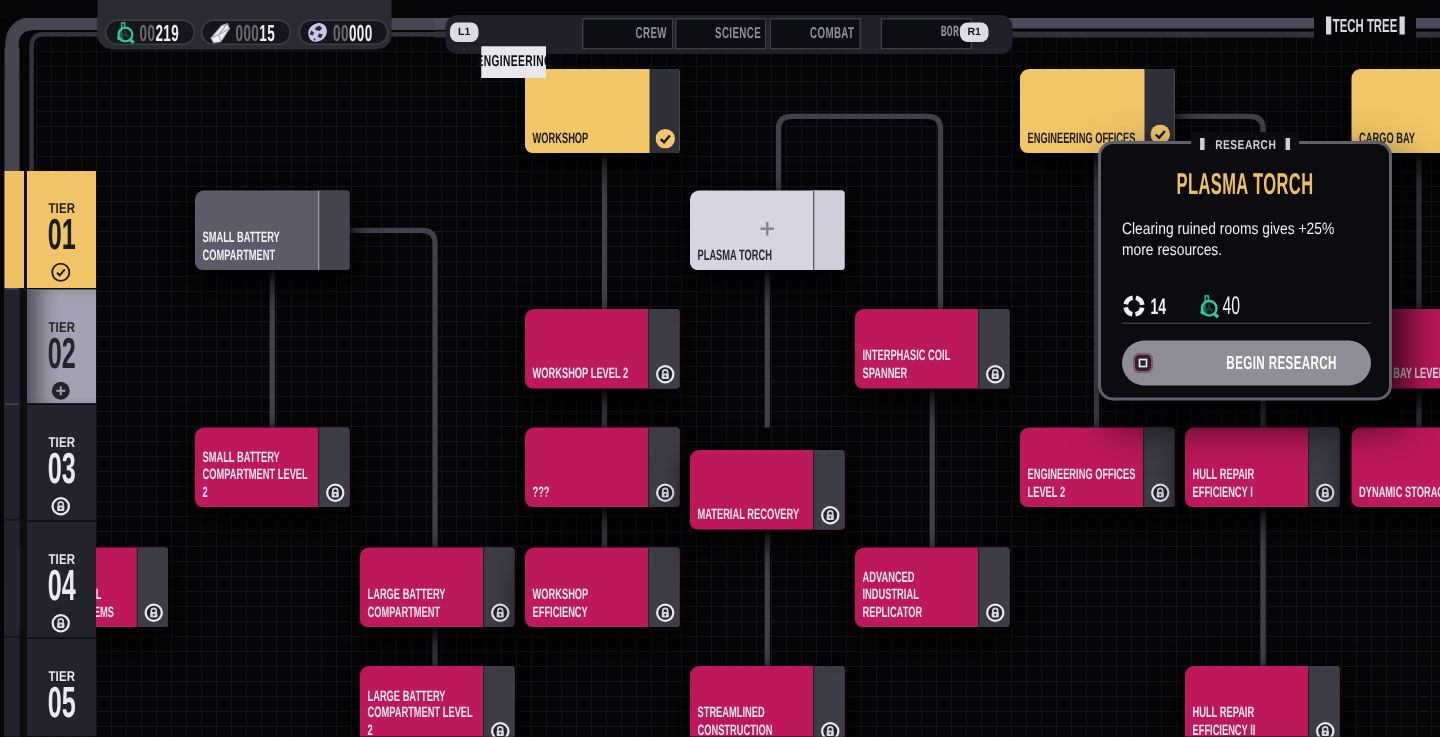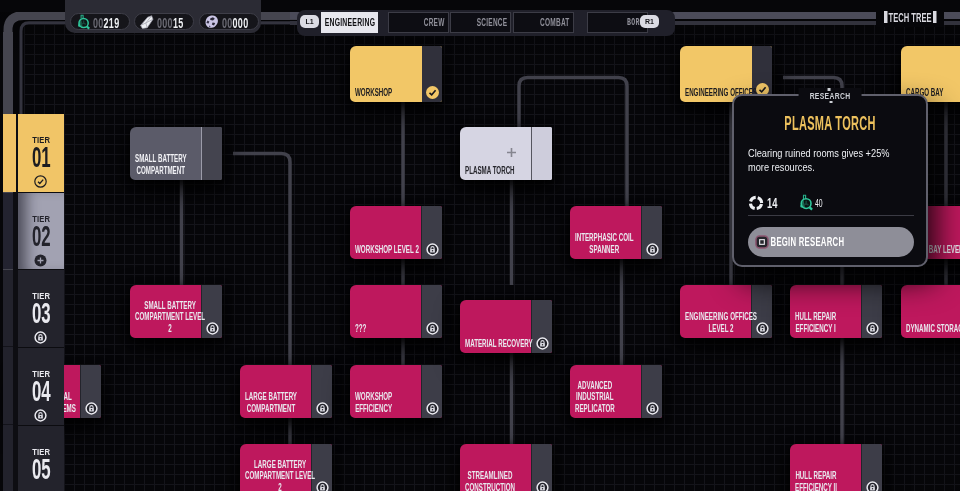--- a/index.html
+++ b/index.html
@@ -2,22 +2,22 @@
 <html><head>
 <meta charset="utf-8">
 <style>
   html,body{margin:0;padding:0;background:#060609;}
   body{width:960px;height:491px;position:relative;overflow:hidden;
        font-family:"Liberation Sans",sans-serif;}
   .abs{position:absolute;}
   .cond{display:inline-block;transform:scaleX(.62);transform-origin:left bottom;white-space:nowrap;}
   .condc{display:inline-block;transform:scaleX(.8);transform-origin:center center;white-space:nowrap;}
   
-  .node{position:absolute;width:92px;height:53px;border-radius:6px 2px 2px 5px;
-        box-shadow:0 10px 24px rgba(0,0,0,.9), 0 2px 8px rgba(0,0,0,.7);text-align:center;}
+  .node{position:absolute;width:103px;height:53px;border-radius:6px 2px 2px 5px;
+        box-shadow:0 10px 24px rgba(0,0,0,.9), 0 2px 8px rgba(0,0,0,.7);}
   .strip{position:absolute;right:0;top:0;bottom:0;width:20px;border-radius:0 2px 2px 0;}
   .lbl{position:absolute;left:5px;bottom:4px;font-size:10px;line-height:11.5px;
        font-weight:bold;letter-spacing:0px;}
   .done{background:#f2c767;}
   .done .strip{background:#30303b;}
   .done .lbl{color:#1b1b20;}
   .avail{background:#5b5b69;}
   .avail .strip{background:#44444f;border-left:1px solid #9b9ba9;}
   .avail .lbl{color:#f2f2f6;}
   .sel{background:#d6d5e3;}
@@ -388,21 +388,21 @@
     <path d="M8.6 8.4 l2.6 0.6 l-1.2 2.4 l-2.2 -0.8 Z" fill="#2a2738"></path>
     <path d="M5 11.4 l1.6 0.8 l-1.2 1.2 Z" fill="#37334a"></path>
   </svg>
   <span class="digits"><span class="dim">00</span><span class="bright">000</span></span>
 </div>
 
 <div class="abs" style="left:297px;top:10px;width:378px;height:26px;background:#20202a;border-radius:8px;"></div>
 
 <div class="shoulder" style="left:300px;">L1</div>
 
-<div class="tab" style="left:321px;width:57px;background:#e7e7ee;border-color:#e7e7ee;color:#0e0e12;justify-content:center;">
+<div class="tab" style="left:321px;width:43px;background:#e7e7ee;border-color:#e7e7ee;color:#0e0e12;justify-content:center;margin-top:19px;">
   <span style="transform:scaleX(.65);transform-origin:center center;padding-right:0;">ENGINEERING</span>
 </div>
 
 <div class="tab" style="left:387.5px;width:61px;">
     <span>CREW</span>
   </div>
 
 <div class="tab" style="left:450px;width:61px;">
     <span>SCIENCE</span>
   </div>
@@ -423,21 +423,21 @@
   <text x="34" y="13.5" text-anchor="middle" font-family="Liberation Sans, sans-serif" font-size="12.5" font-weight="bold" fill="#d8d8df" textLength="43" lengthAdjust="spacingAndGlyphs">TECH TREE</text>
   <rect x="57" y="3" width="3.5" height="12" fill="#d8d8df"></rect>
 </svg>
 
 <div class="abs" style="left:732px;top:94px;width:196px;height:173px;background:#0b0b10;
      border:2px solid #60606c;border-radius:10px;box-sizing:border-box;
      box-shadow:8px 14px 30px rgba(0,0,0,.85);">
 
   <div class="abs" style="left:50%;top:-8px;transform:translateX(-50%);background:#0b0b10;
        padding:0 6px;height:15px;display:flex;align-items:center;color:#cdd0d6;
-       font-size:8.5px;font-weight:bold;flex-direction:column;">
+       font-size:8.5px;font-weight:bold;">
     <span style="display:inline-block;width:2.5px;height:8px;background:#cdd0d6;margin-right:2px;"></span>
     <span class="condc" style="letter-spacing:.4px;">RESEARCH</span>
     <span style="display:inline-block;width:2.5px;height:8px;background:#cdd0d6;margin-left:2px;"></span>
   </div>
 
   <div class="abs" style="left:0;right:0;top:16px;text-align:center;color:#edc15d;
        font-size:20px;font-weight:bold;"><span class="condc" style="letter-spacing:.5px;transform:scaleX(.55);">PLASMA TORCH</span></div>
 
   <div class="abs" style="left:14px;top:50px;color:#eceef2;font-size:11px;line-height:14px;">
     <span style="display:inline-block;transform:scaleX(.84);transform-origin:left top;white-space:nowrap;">Clearing ruined rooms gives +25%<br>more resources.</span>
@@ -450,27 +450,27 @@
     </svg>
     <span style="color:#eef0f3;font-size:15px;font-weight:bold;margin-left:3px;"><span class="condc" style="transform:scaleX(.62);transform-origin:left center;">14</span></span>
 
     <svg style="margin-left:13px;" width="17" height="17" viewBox="0 0 16 16">
       <path d="M5.6 1.2 h3 M6.1 1.4 v3.2 M8.1 1.4 v3.2" stroke="#27ad88" stroke-width="1.1" fill="none"></path>
       <path d="M6 4.5 L3.2 10.8 a1.4 1.4 0 0 0 1.3 2 h3 Z" fill="#2fc79c"></path>
       <circle cx="8.6" cy="9" r="4.6" fill="rgba(10,25,20,.55)" stroke="#2fc79c" stroke-width="1.5"></circle>
       <path d="M8.6 9 l0 -2.6 M8.6 9 l2.2 1.4 M8.6 9 l-2.2 1.4" stroke="#16433a" stroke-width="1.4"></path>
       <path d="M11.9 12.5 L14.2 14.6" stroke="#2fc79c" stroke-width="2.2"></path>
     </svg>
-    <span style="color:#eef0f3;font-size:11px;font-weight:normal;margin-left:1px;"><span class="condc" style="transform:scaleX(.62);transform-origin:left center;">40</span></span>
+    <span style="color:#eef0f3;font-size:17px;font-weight:normal;margin-left:1px;"><span class="condc" style="transform:scaleX(.62);transform-origin:left center;">40</span></span>
   </div>
 
   <div class="abs" style="left:14px;right:12px;top:119px;height:1px;background:#3b3b44;"></div>
 
   <div class="abs" style="left:14px;top:131px;width:166px;height:30px;background:#8e8e98;
-       border-radius:15px;display:flex;align-items:center;justify-content:flex-start;
+       border-radius:15px;display:flex;align-items:center;justify-content:flex-end;
        color:#ffffff;font-size:12.5px;font-weight:bold;">
 
     <svg class="abs" style="left:7px;top:8px;" width="14" height="14" viewBox="0 0 15 15">
       <rect x="1" y="1" width="13" height="13" rx="4" fill="#26262c" stroke="#8c5570" stroke-width="1.6"></rect>
       <rect x="5" y="5" width="5" height="5" fill="none" stroke="#e8e8ee" stroke-width="1.2"></rect>
     </svg>
     <span class="condc" style="letter-spacing:.4px;transform:scaleX(.62);">BEGIN RESEARCH</span>
   </div>
 </div>
 

